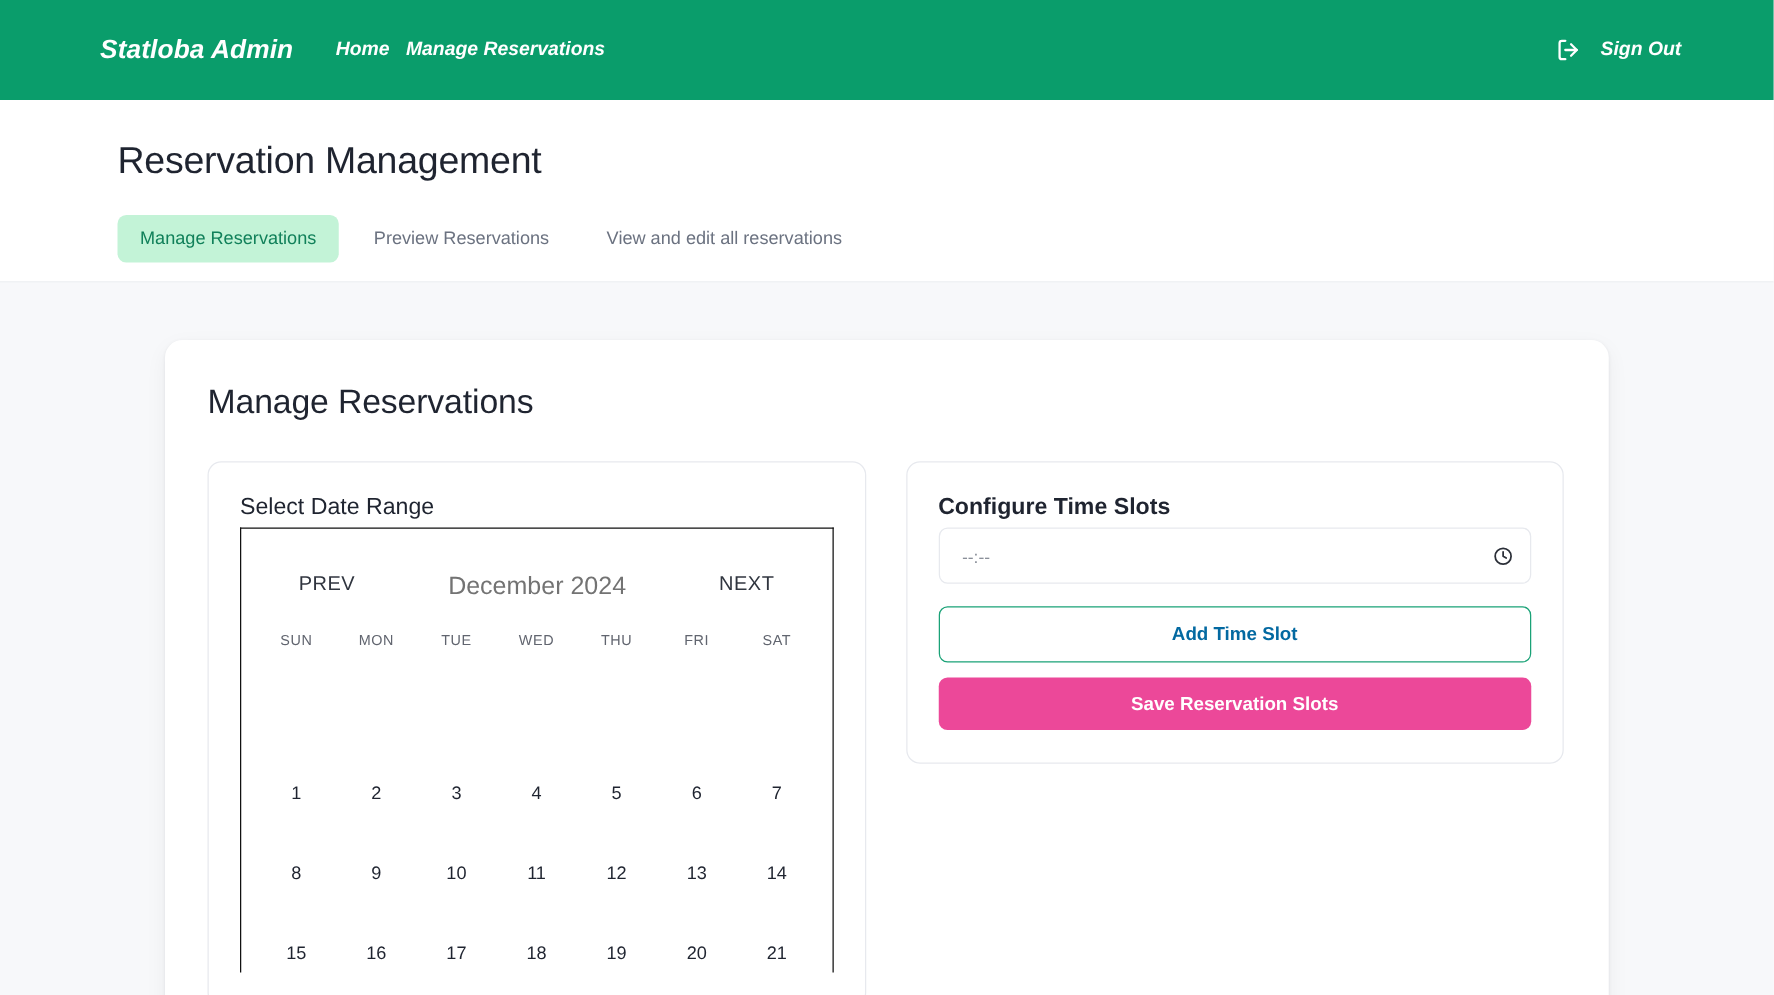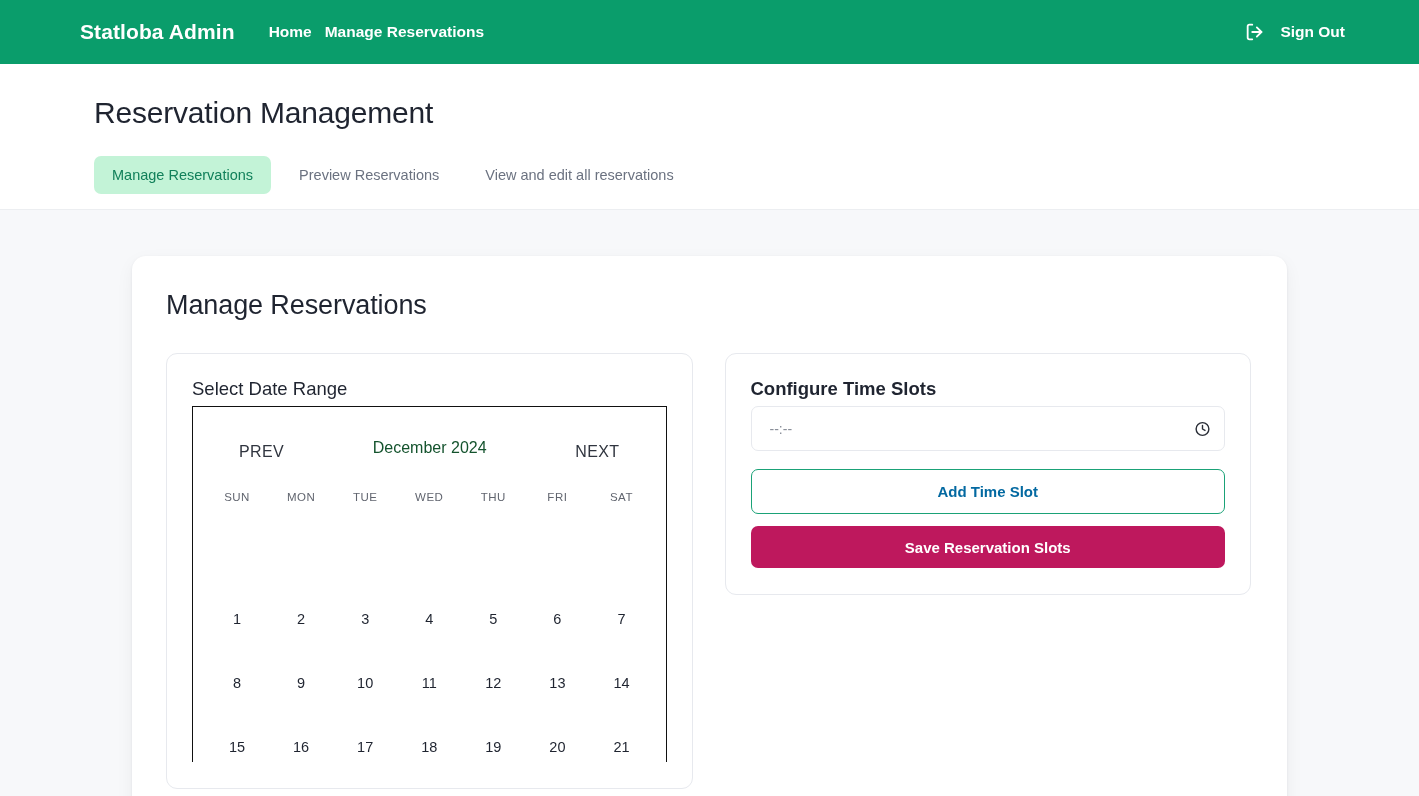--- a/index.html
+++ b/index.html
@@ -13,26 +13,27 @@
 
   body {
     font-family: "Liberation Sans", sans-serif;
     background: #f7f8fa;
     color: #1a202c;
     -webkit-font-smoothing: antialiased;
   }
 
   
   .navbar {
-    height: 64px;
+    height: 80px;
     background: #0a9d6b;
     display: flex;
     align-items: center;
     padding: 0 28px 0 80px;
     color: #ffffff;
+    font-style: italic;
   }
   .brand {
     font-size: 21px;
     font-weight: bold;
     letter-spacing: 0.1px;
     color: #ffffff;
     margin-right: 34px;
     white-space: nowrap;
   }
   .nav-links {
@@ -151,37 +152,37 @@
   .calendar {
     border: 1.5px solid #111111;
     border-bottom: none;
     background: #ffffff;
     padding: 0;
     height: 356px;
     overflow: hidden;
   }
   .cal-header {
     display: flex;
-    align-items: flex-start;
+    align-items: flex-end;
     justify-content: space-between;
     padding: 32px 44px 0 44px;
   }
   .cal-nav-btn {
     font-size: 16px;
     letter-spacing: 0.4px;
     color: #30353f;
     background: none;
     border: none;
     cursor: pointer;
     font-family: inherit;
     padding: 4px 2px;
   }
   .cal-month {
-    font-size: 16px;
-    color: #14532d;
+    font-size: 20px;
+    color: #737373;
   }
   .cal-grid {
     display: grid;
     grid-template-columns: repeat(7, 1fr);
     padding: 0 12px;
     margin-top: 20px;
   }
   .cal-weekday {
     text-align: center;
     font-size: 11.5px;
@@ -240,21 +241,21 @@
     cursor: pointer;
     line-height: 1;
   }
   .btn-outline {
     background: #ffffff;
     border: 1px solid #1aa277;
     color: #0369a1;
     margin-bottom: 12px;
   }
   .btn-disabled {
-    background: #be185d;
+    background: #ec4899;
     border: none;
     color: #ffffff;
     cursor: default;
     height: 42px;
   }
 </style>
 </head>
 <body>
 
 <div class="navbar">

